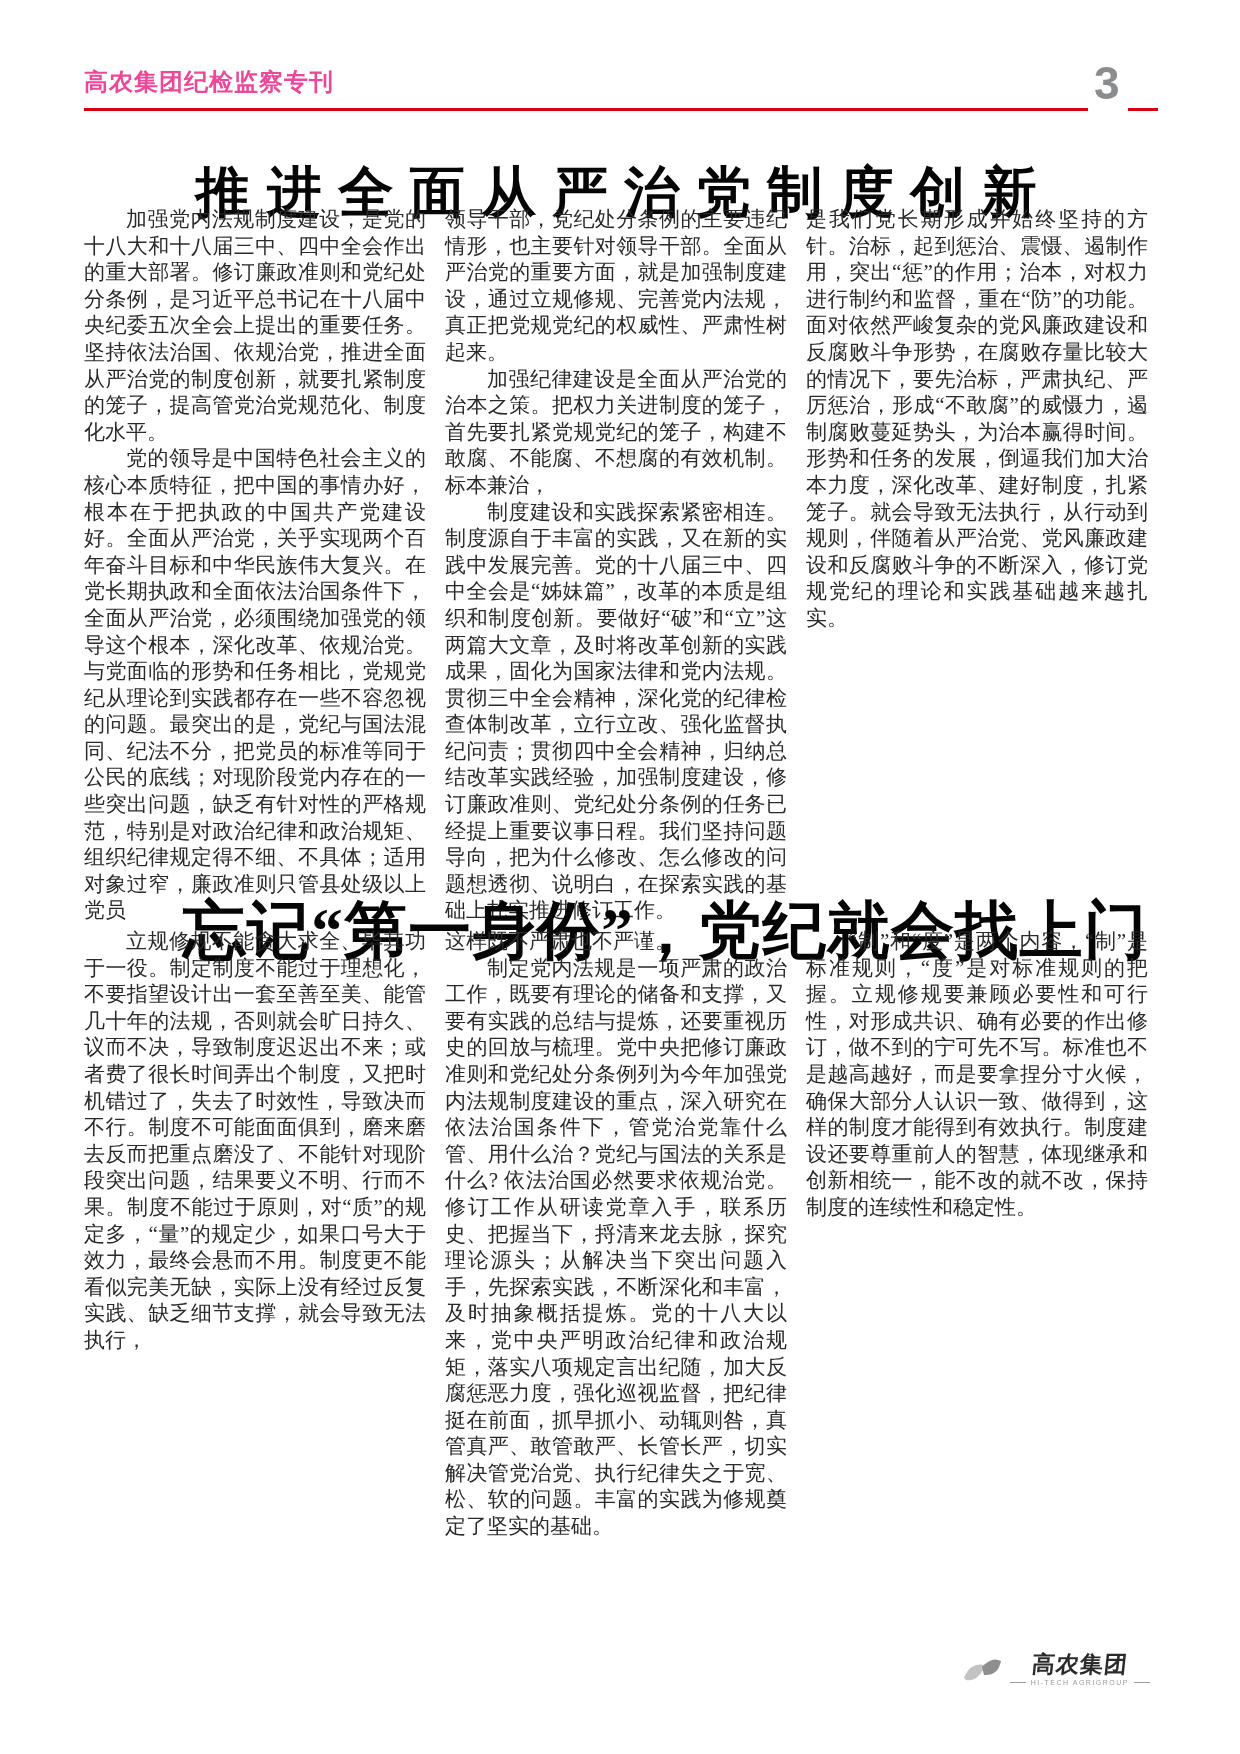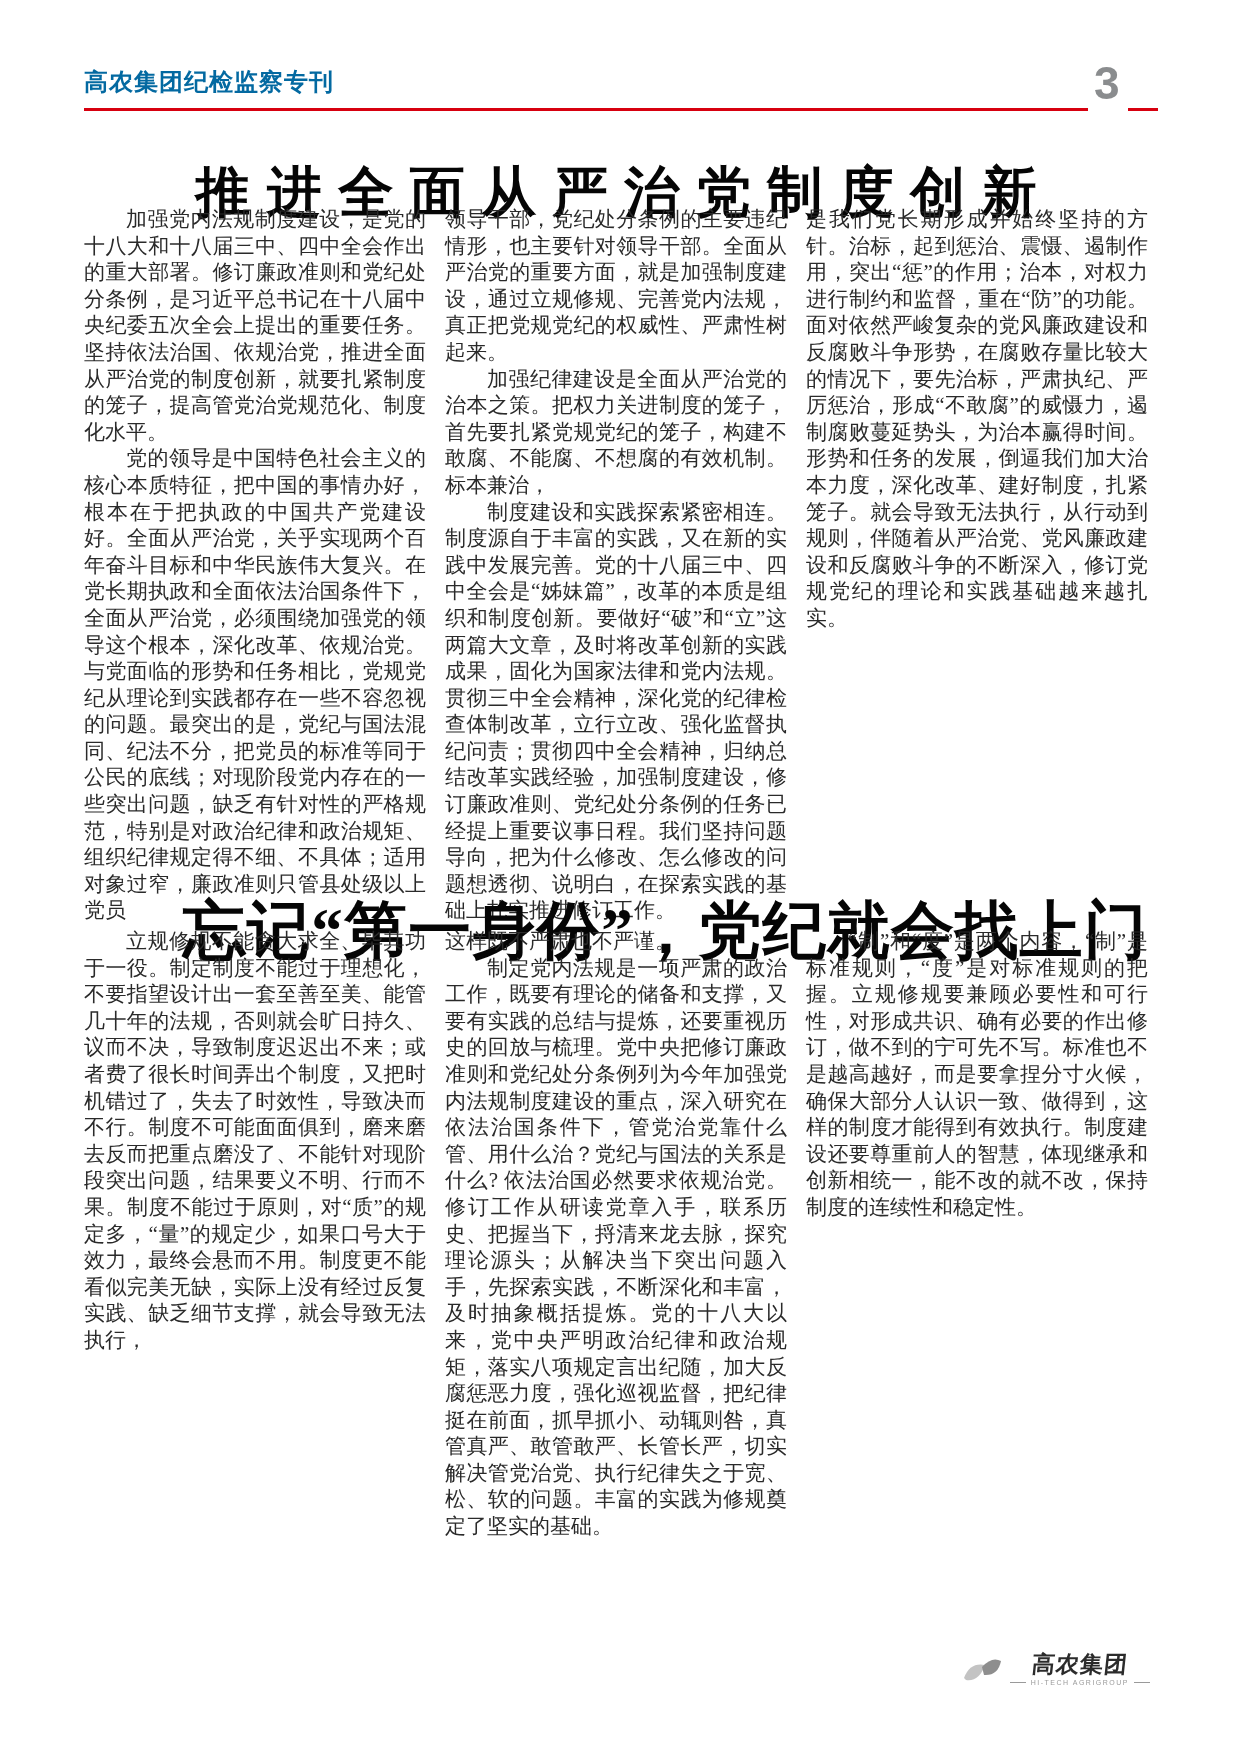--- a/index.html
+++ b/index.html
@@ -9,21 +9,21 @@
     background:#ffffff;
     font-family:"Liberation Serif", serif;
     color:#2a2a2a;
     overflow:hidden;
   }
   
   .masthead {
     position:absolute; top:66px; left:84px;
     font-family:"Liberation Sans", sans-serif;
     font-weight:bold; font-size:24px; letter-spacing:1px;
-    color:#0369a1;
+    color:#ec4899;
   }
   .header-rule {
     position:absolute; top:108px; left:84px;
     width:1004px; height:3px; background:#d7000f;
   }
   .page-num {
     position:absolute; top:60px; left:1094px;
     font-family:"Liberation Sans", sans-serif;
     font-weight:900; font-size:46px; line-height:1;
     color:#8a8c8e;

